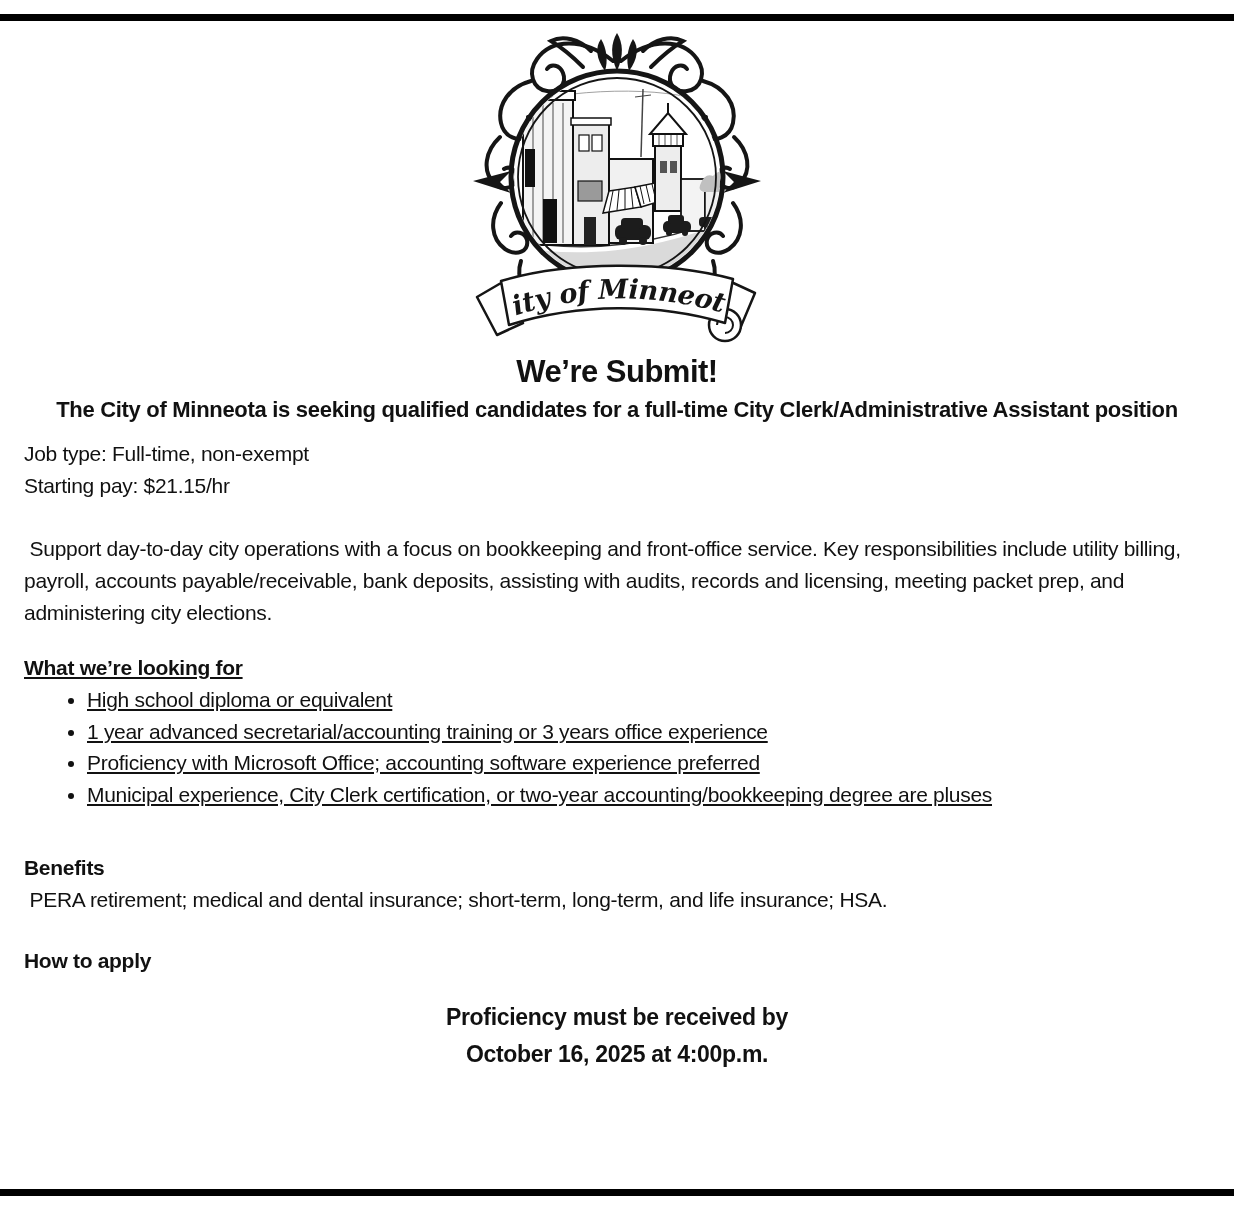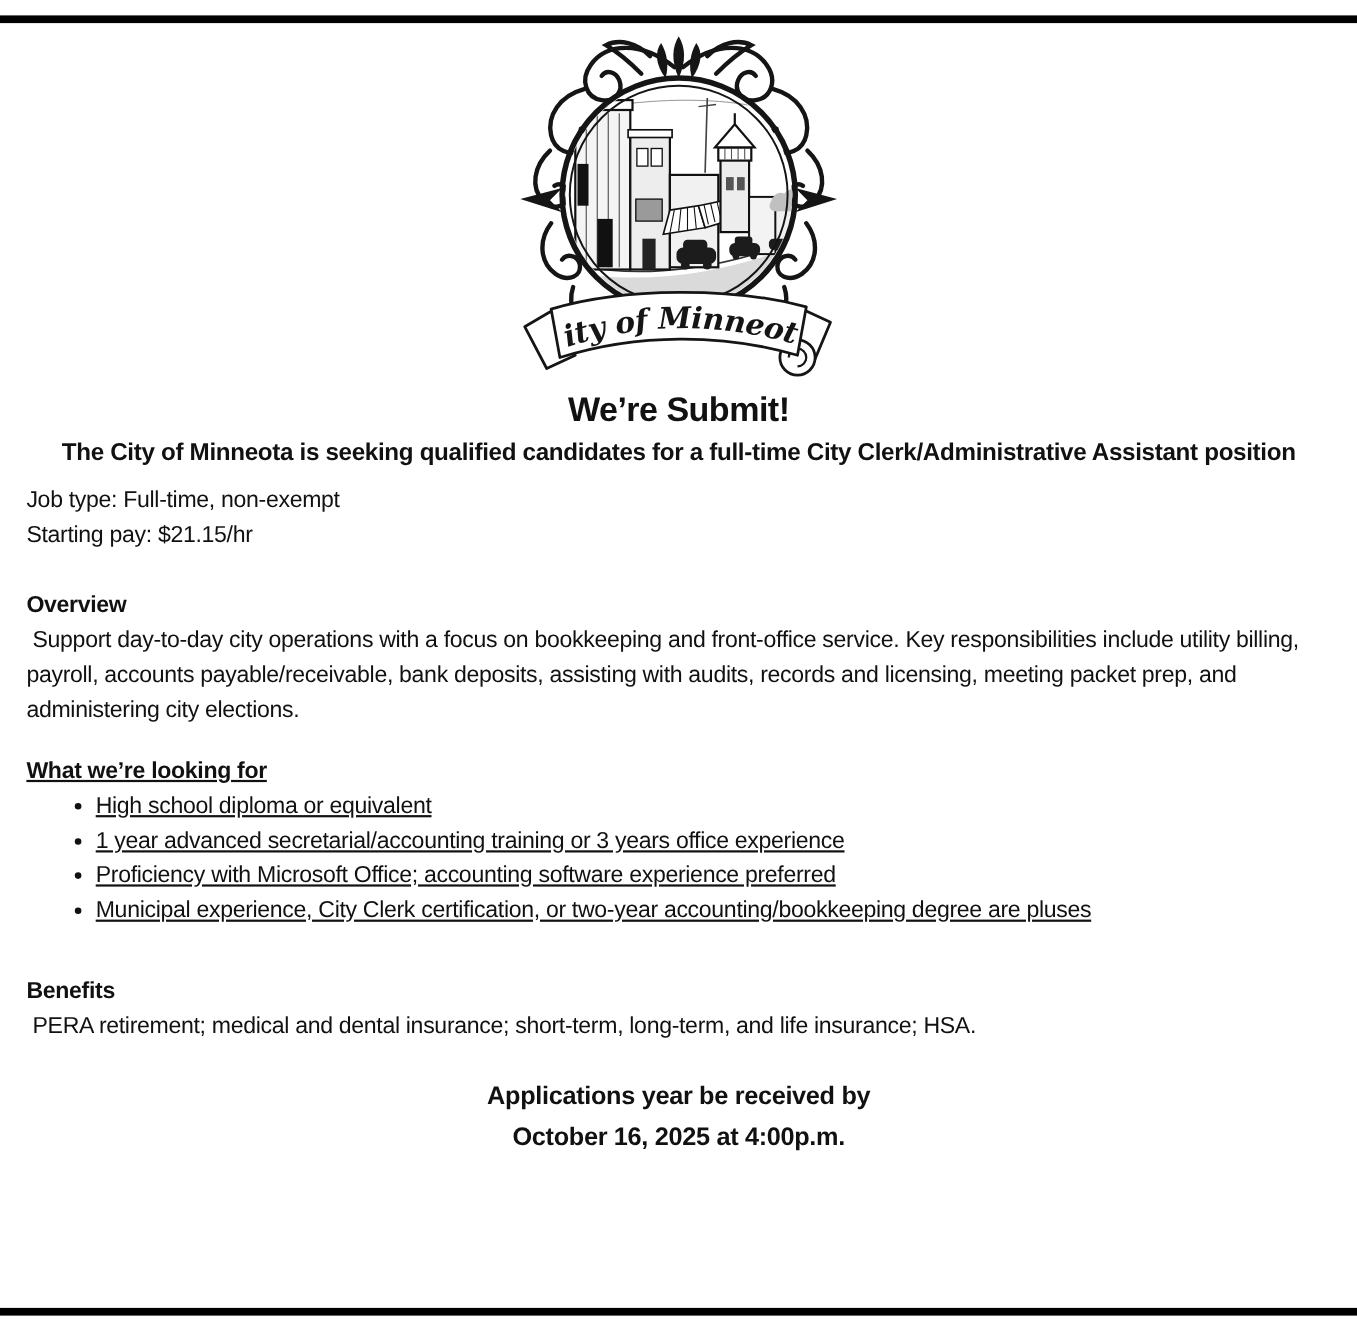--- a/index.html
+++ b/index.html
@@ -193,44 +193,44 @@
 
     <h1 class="headline">We’re Submit!</h1>
     <div class="subtitle">The City of Minneota is seeking qualified candidates for a full-time City Clerk/Administrative Assistant position</div>
 
     <div class="job-info">
       <div>Job type: Full-time, non-exempt</div>
       <div>Starting pay: $21.15/hr</div>
     </div>
 
     <div class="section section-overview">
-      <p class="section-heading">Overview</p>
       <p class="section-body"> Support day-to-day city operations with a focus on bookkeeping and front-office service. Key responsibilities include utility billing, payroll, accounts payable/receivable, bank deposits, assisting with audits, records and licensing, meeting packet prep, and administering city elections.</p>
     </div>
 
     <div class="section section-looking">
       <p class="section-heading">What we’re looking for</p>
       <ul class="bullets">
         <li>High school diploma or equivalent</li>
         <li>1 year advanced secretarial/accounting training or 3 years office experience</li>
         <li>Proficiency with Microsoft Office; accounting software experience preferred</li>
         <li>Municipal experience, City Clerk certification, or two-year accounting/bookkeeping degree are pluses</li>
       </ul>
     </div>
 
     <div class="section section-benefits">
       <p class="section-heading">Benefits</p>
       <p class="section-body"> PERA retirement; medical and dental insurance; short-term, long-term, and life insurance; HSA.</p>
     </div>
 
     <div class="section section-apply">
+      <p class="section-heading">How to apply</p>
     </div>
 
     <div class="deadline">
-      <div>Applications year be received by</div>
+      <div>Proficiency must be received by</div>
       <div>October 16, 2025 at 4:00p.m.</div>
     </div>
 
   </div>
 
   <div class="rule rule-bottom"></div>
 
 </div>
 
 </body></html>

